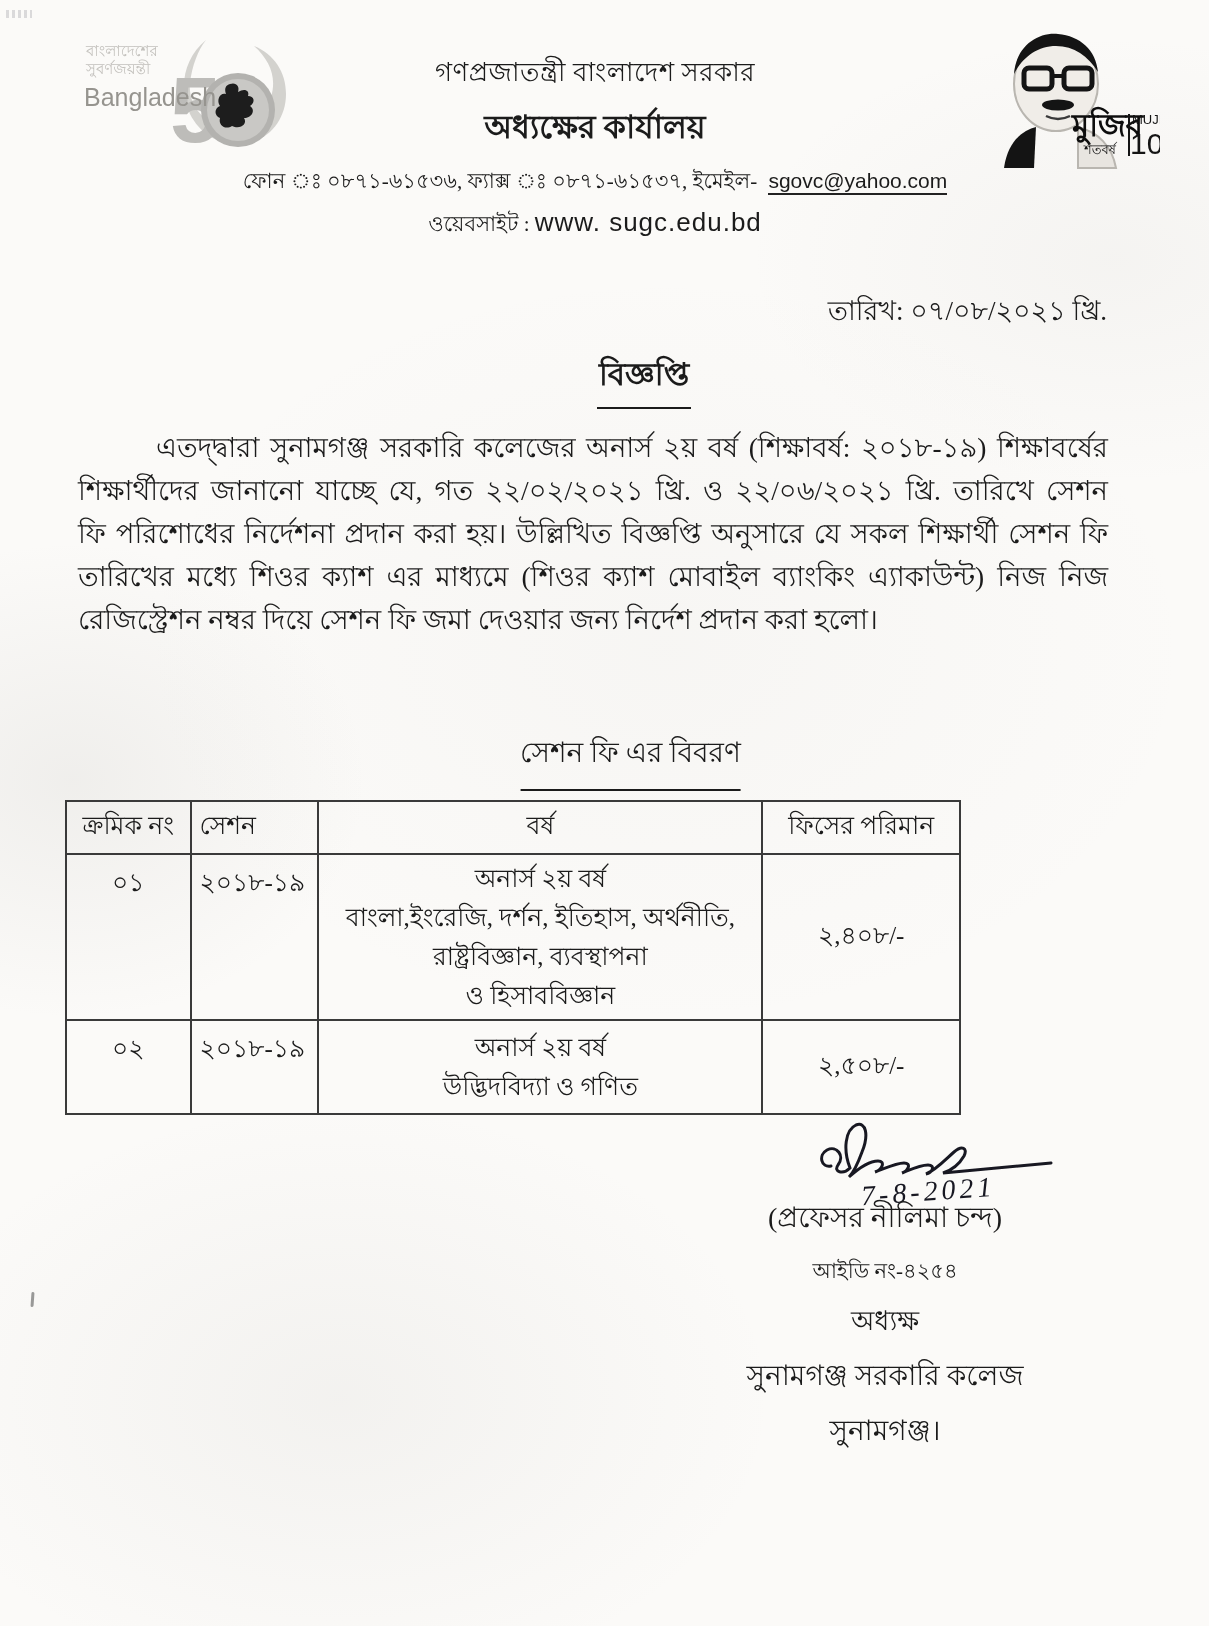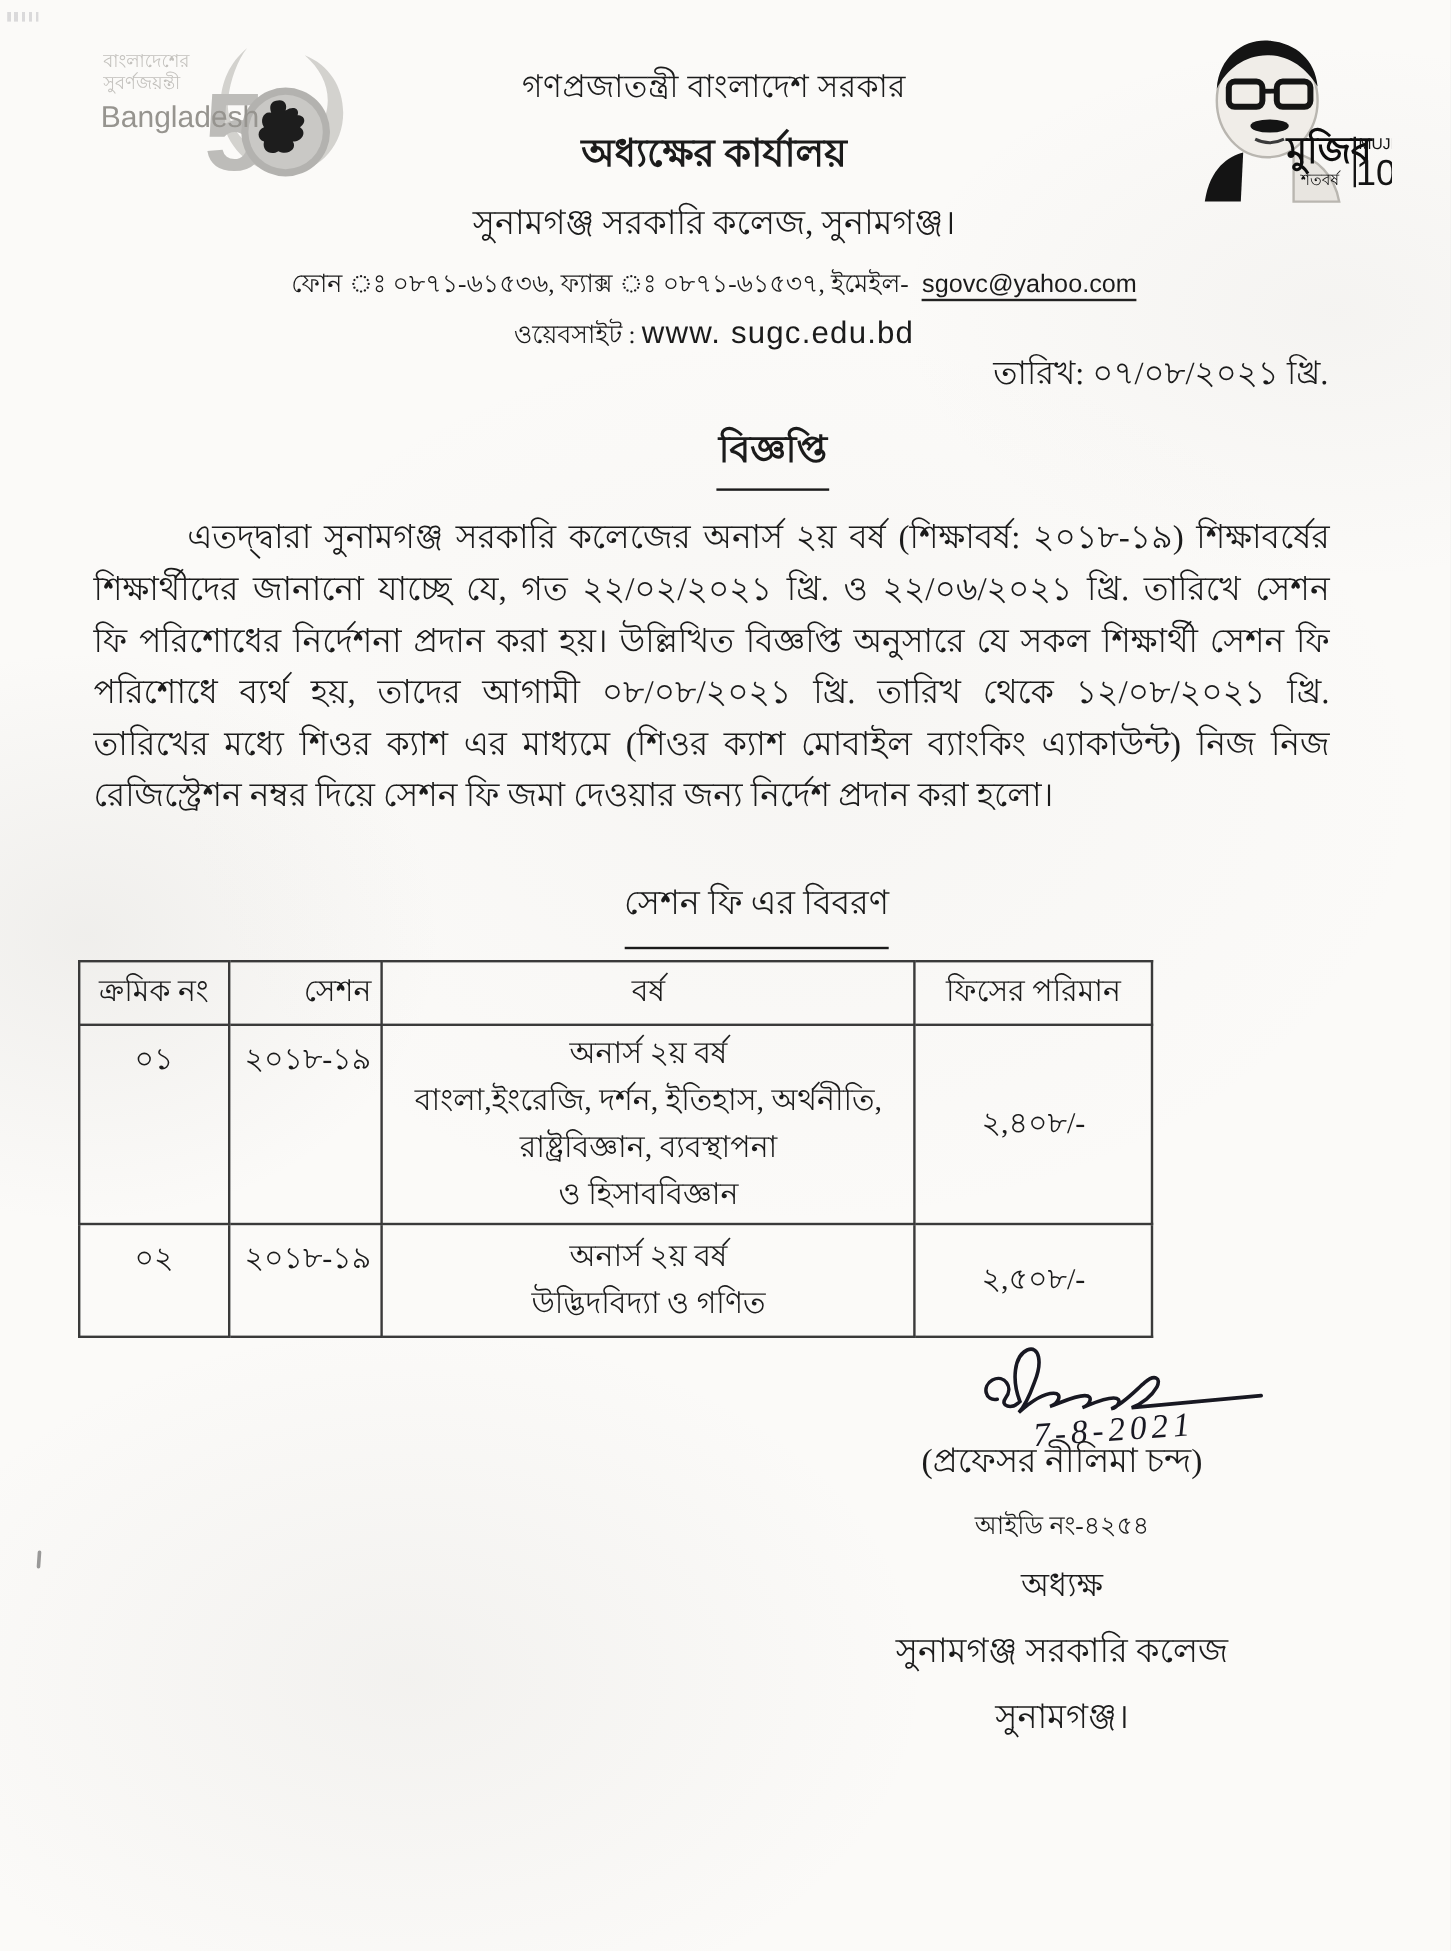--- a/index.html
+++ b/index.html
@@ -91,21 +91,21 @@
     width: 896px;
     border-collapse: collapse;
     font-size: 25px;
   }
   table.fee th, table.fee td {
     border: 2px solid #3a3a3a;
     font-weight: normal;
     padding: 4px 8px;
   }
   th.c-serial, td.c-serial { width: 130px; text-align: center; vertical-align: top; }
-  th.c-session, td.c-session { width: 112px; text-align: right; vertical-align: top; }
+  th.c-session, td.c-session { width: 112px; text-align: left; vertical-align: top; }
   th.c-year, td.c-year { width: 565px; text-align: center; }
   th.c-fee, td.c-fee { width: 226px; text-align: center; vertical-align: middle; }
   tr.hdr th { height: 38px; }
   td.c-year .yline { line-height: 39px; }
   tr.row1 td { height: 126px; }
   tr.row2 td { height: 80px; }
   tr.row1 td.c-serial, tr.row1 td.c-session,
   tr.row2 td.c-serial, tr.row2 td.c-session { padding-top: 8px; }
 
   
@@ -175,40 +175,38 @@
       <text x="104" y="124" font-size="13" fill="#0d0d0d">শতবর্ষ</text>
       <line x1="149" y1="84" x2="149" y2="126" stroke="#141414" stroke-width="2"></line>
       <text x="152" y="94" font-family="Liberation Sans, sans-serif" font-size="13" fill="#141414">MUJIB</text>
       <text x="150" y="124" font-family="Liberation Sans, sans-serif" font-size="30" fill="#141414">100</text>
     </svg>
   </div>
 
   <div class="letterhead">
     <div class="lh-line1">গণপ্রজাতন্ত্রী বাংলাদেশ সরকার</div>
     <div class="lh-line2">অধ্যক্ষের কার্যালয়</div>
-    <div class="lh-line3">সুনামগঞ্জ সরকারি কলেজ,  সুনামগঞ্জ।</div>
     <div class="lh-line4">
       <span>ফোন ঃ ০৮৭১-৬১৫৩৬, ফ্যাক্স ঃ ০৮৭১-৬১৫৩৭,  ইমেইল-</span>
       <span class="email-underline latin">sgovc@yahoo.com</span>
     </div>
     <div class="lh-line5">
       <span>ওয়েবসাইট : </span>
       <span class="latin www">www. sugc.edu.bd</span>
     </div>
   </div>
 
   <div class="date-line">তারিখ: ০৭/০৮/২০২১ খ্রি.</div>
 
   <div class="notice-title">বিজ্ঞপ্তি</div>
 
   <div class="body-text">
     <div class="jline first">এতদ্দ্বারা সুনামগঞ্জ সরকারি কলেজের অনার্স ২য় বর্ষ (শিক্ষাবর্ষ: ২০১৮-১৯) শিক্ষাবর্ষের</div>
     <div class="jline">শিক্ষার্থীদের জানানো যাচ্ছে যে, গত ২২/০২/২০২১ খ্রি. ও ২২/০৬/২০২১ খ্রি. তারিখে সেশন</div>
     <div class="jline">ফি পরিশোধের নির্দেশনা প্রদান করা হয়। উল্লিখিত বিজ্ঞপ্তি অনুসারে যে সকল শিক্ষার্থী সেশন ফি</div>
-    <div class="jline">পরিশোধে ব্যর্থ হয়, তাদের আগামী ০৮/০৮/২০২১ খ্রি. তারিখ থেকে ১২/০৮/২০২১ খ্রি.</div>
     <div class="jline">তারিখের মধ্যে শিওর ক্যাশ এর মাধ্যমে (শিওর ক্যাশ মোবাইল ব্যাংকিং এ্যাকাউন্ট) নিজ নিজ</div>
     <div class="jline last">রেজিস্ট্রেশন নম্বর দিয়ে সেশন ফি জমা দেওয়ার জন্য নির্দেশ প্রদান করা হলো।</div>
   </div>
 
   <div class="table-title">সেশন ফি এর বিবরণ</div>
 
   <table class="fee">
     <tbody>
         <tr class="hdr">
       <th class="c-serial">ক্রমিক নং</th>

